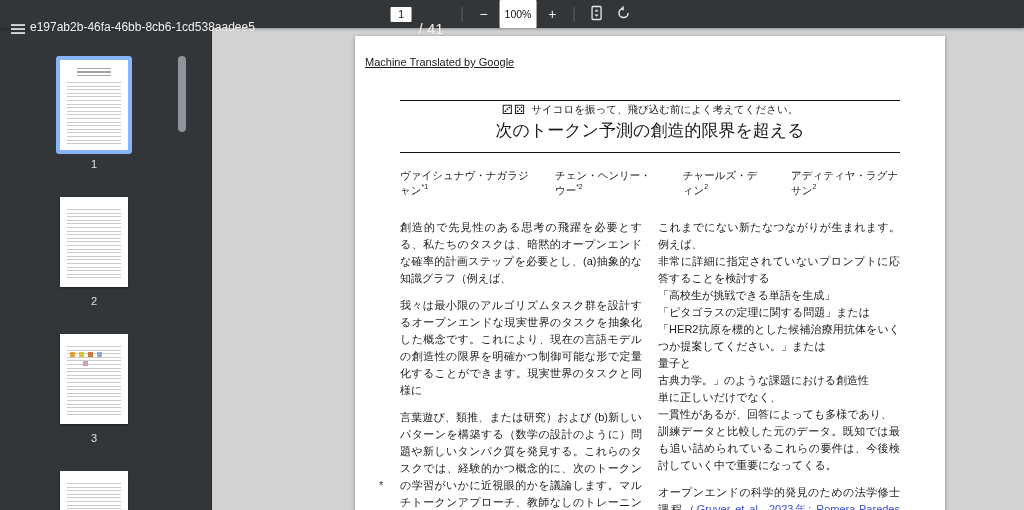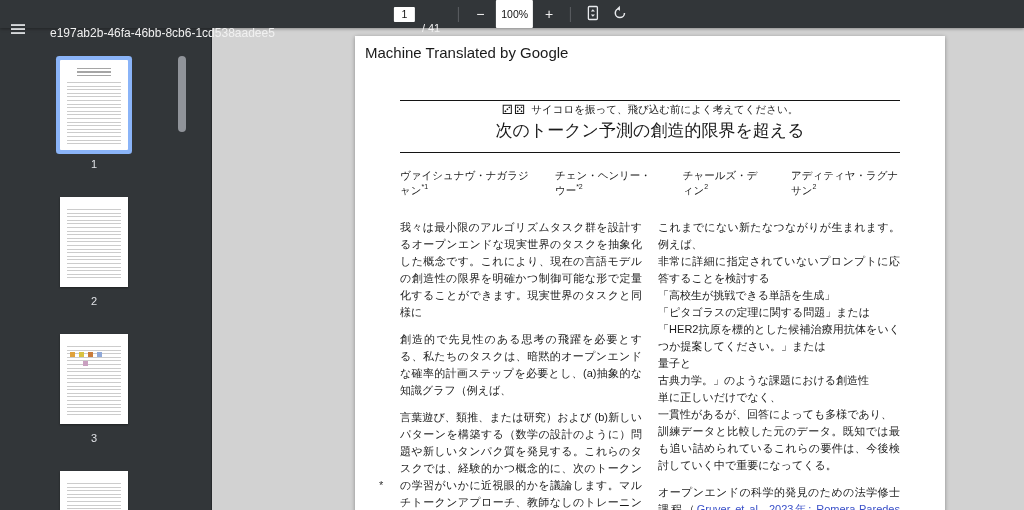--- a/index.html
+++ b/index.html
@@ -4,29 +4,29 @@
 <style>
   * { margin:0; padding:0; box-sizing:border-box; }
   html,body { width:1024px; height:510px; overflow:hidden; background:#fff;
               font-family:"Liberation Sans","DejaVu Sans",sans-serif; }
   .app { width:1024px; height:510px; display:flex; flex-direction:column; }
 
   
   .toolbar { flex:0 0 28px; height:28px; background:var(--toolbar-bg,#323639);
              display:flex; align-items:center; padding:0 8px; position:relative; z-index:5;
              box-shadow:0 1px 3px rgba(0,0,0,.35); }
-  .tb-left { display:flex; align-items:flex-end; gap:22px;margin-top:32px; }
+  .tb-left { display:flex; align-items:flex-start; gap:2px;margin-top:32px; }
   .icon-btn { background:none; border:none; display:flex; align-items:center; justify-content:center;
               width:20px; height:20px; cursor:pointer; padding:0; }
   .doc-title { font-size:12px; color:var(--toolbar-text,#f1f1f1); white-space:nowrap; }
   .tb-center { position:absolute; left:50%; transform:translateX(-50%); top:0; height:28px;
                display:flex; align-items:center; gap:7px; }
   .page-input { width:21px; height:15px; background:#fff; color:#111; border:none; border-radius:1px;
                 text-align:center; font-size:10.5px; }
-  .page-total { font-size:11px; color:var(--toolbar-text,#f1f1f1); margin-right:6px;margin-top:28px; }
+  .page-total { font-size:15px; color:var(--toolbar-text,#f1f1f1); margin-right:6px;margin-top:28px; }
   .zoom-btn { background:none; border:none; color:var(--toolbar-text,#f1f1f1); font-size:14px;
               width:18px; height:20px; line-height:20px; cursor:pointer; }
   .zoom-box { background:#fff; color:#111; font-size:10.5px; padding:8px 5px; border-radius:1px; }
   .tb-sep { width:1px; height:15px; background:#5c6063; margin:0 5px; }
 
   
   .body { flex:1; display:flex; min-height:0; }
 
   
   .sidebar { flex:0 0 212px; width:212px; background:var(--sidebar-bg,#323639); position:relative;
@@ -48,21 +48,21 @@
                 width:5px; height:5px; background:#e0a23c;
                 box-shadow:9px 0 0 #d8c240, 18px 0 0 #c97c3a, 27px 0 0 #8fa8d8, 13px 9px 0 #c9a0c0; }
   .thumb-num { font-size:11px; color:#dfe1e5; }
   .sb-scrollbar { position:absolute; top:28px; right:25px; width:8px; height:76px;
                   background:#90949a; border-radius:4px; cursor:grab; }
 
   
   .viewer { flex:1; background:var(--viewer-bg,#d2d2d2); position:relative; overflow:hidden; }
   .page { position:absolute; left:143px; top:8px; width:590px; height:660px;
           background:var(--page-bg,#ffffff); box-shadow:0 1px 4px rgba(0,0,0,.35); color:#1a1a1a; }
-  .watermark { position:absolute; top:8px; left:10px; font-size:15px; color:#1a1a1a; }
+  .watermark { position:absolute; top:20px; left:10px; font-size:11px; color:#1a1a1a;text-decoration:underline; }
   .content { position:absolute; top:64px; left:45px; right:45px; }
   .rule { height:1px; background:#141414; }
   .dice-line { text-align:center; font-size:10.5px; height:14px; }
   .dice { font-size:13px; letter-spacing:1px; margin-right:5px; position:relative; top:1px; }
   .paper-title { margin-top:4px; text-align:center; font-size:17px; font-weight:normal; height:22px; }
   .rule2 { margin-top:11px; }
   .authors { margin-top:16px; display:flex; justify-content:center; gap:26px; font-size:10.5px; }
   .authors sup { font-size:7px; }
   .cols { margin-top:21px; display:flex; gap:16px; }
   .col { flex:1; min-width:0; text-align:justify; }
@@ -155,22 +155,22 @@
 
           <div class="authors" id="authors">
               <span class="author">ヴァイシュナヴ・ナガラジャン<sup>*1</sup></span>
               <span class="author">チェン・ヘンリー・ウー<sup>*2</sup></span>
               <span class="author">チャールズ・ディン<sup>2</sup></span>
               <span class="author">アディティヤ・ラグナサン<sup>2</sup></span>
             </div>
 
           <div class="cols">
             <div class="col" id="col-left">
+                <p class="doc-para"><span>創造的で先見性のある思考の飛躍を必要とする、私たちのタスクは、暗黙的オープンエンドな確率的計画ステップを必要とし、(a)抽象的な知識グラフ（例えば、</span></p>
                 <p class="doc-para"><span>我々は最小限のアルゴリズムタスク群を設計するオープンエンドな現実世界のタスクを抽象化した概念です。これにより、現在の言語モデルの創造性の限界を明確かつ制御可能な形で定量化することができます。現実世界のタスクと同様に</span></p>
-                <p class="doc-para"><span>創造的で先見性のある思考の飛躍を必要とする、私たちのタスクは、暗黙的オープンエンドな確率的計画ステップを必要とし、(a)抽象的な知識グラフ（例えば、</span></p>
                 <p class="doc-para"><span>言葉遊び、類推、または研究）および (b)新しいパターンを構築する（数学の設計のように）問題や新しいタンパク質を発見する。これらのタスクでは、経験的かつ概念的に、次のトークンの学習がいかに近視眼的かを議論します。マルチトークンアプローチ、教師なしのトレーニングと普及モデルは、多様な人材を生み出すことに比較的優れている。</span></p>
               </div>
             <div class="col" id="col-right">
                 <p class="doc-para"><span>これまでにない新たなつながりが生まれます。例えば、</span><br><span>非常に詳細に指定されていないプロンプトに応答することを検討する</span><br><span>「高校生が挑戦できる単語を生成」</span><br><span>「ピタゴラスの定理に関する問題」または</span><br><span>「HER2抗原を標的とした候補治療用抗体をいくつか提案してください。」または</span><br><span>量子と</span><br><span>古典力学。」のような課題における創造性</span><br><span>単に正しいだけでなく、</span><br><span>一貫性があるが、回答によっても多様であり、</span><br><span>訓練データと比較した元のデータ。既知では最も追い詰められているこれらの要件は、今後検討していく中で重要になってくる。</span></p>
                 <p class="doc-para"><span>オープンエンドの科学的発見のための法学修士課程（</span><span class="cite-link">Gruver et al., 2023年; Romera-Paredes 他、2024 年、Si他、2024年。ルーら、2024a</span></p>
               </div>
           </div>
         </div>
 
         <div class="footnote-mark">*</div>

